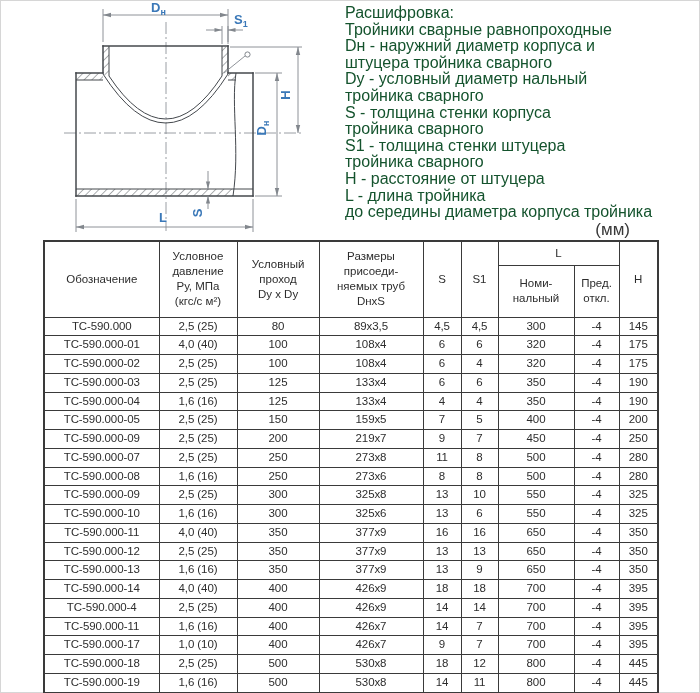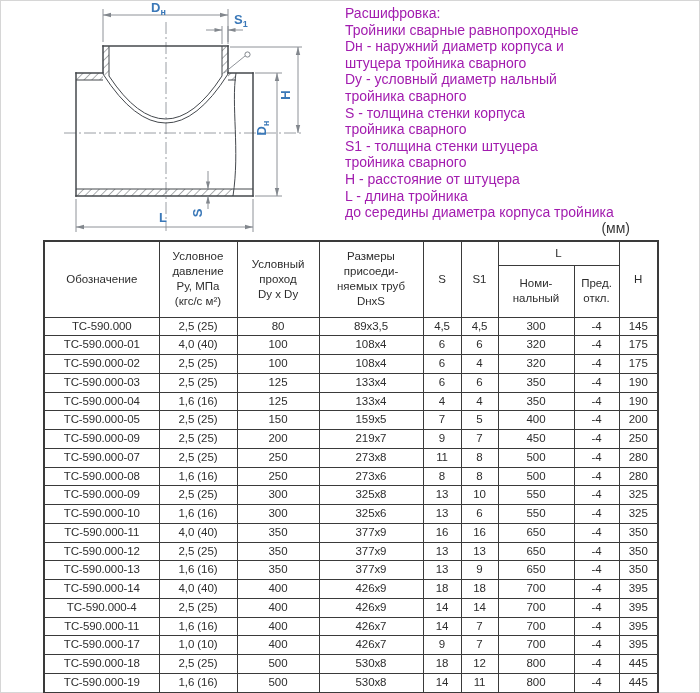--- a/index.html
+++ b/index.html
@@ -16,23 +16,23 @@
   .dl{stroke:var(--line-dim);stroke-width:0.9;fill:none;}
   .cl{stroke:var(--line-dim);stroke-width:0.8;fill:none;stroke-dasharray:12 3 2 3;}
   .ah{fill:var(--line-dim);stroke:none;}
   .hatched{fill:url(#hatch);stroke:none;}
   .lbl{fill:var(--label-blue);font-family:"Liberation Sans",sans-serif;
        font-size:13px;font-weight:bold;}
   .lbl .sub{font-size:9px;}
 
   
   .legend{position:absolute;left:345px;top:5px;width:350px;
-          font-size:14px;line-height:16.6px;color:#a21caf;}
+          font-size:16px;line-height:16.6px;color:#14532d;}
   .units{position:absolute;left:545px;top:220px;width:85px;text-align:right;
-         font-size:14px;color:#383838;}
+         font-size:17px;color:#383838;}
 
   
   table.spec{
     position:absolute;left:43px;top:240px;width:614px;
     border-collapse:collapse;table-layout:fixed;
     border:2px solid var(--table-border);
   }
   table.spec th,table.spec td{
     border:1px solid var(--table-border);
     text-align:center;vertical-align:middle;

